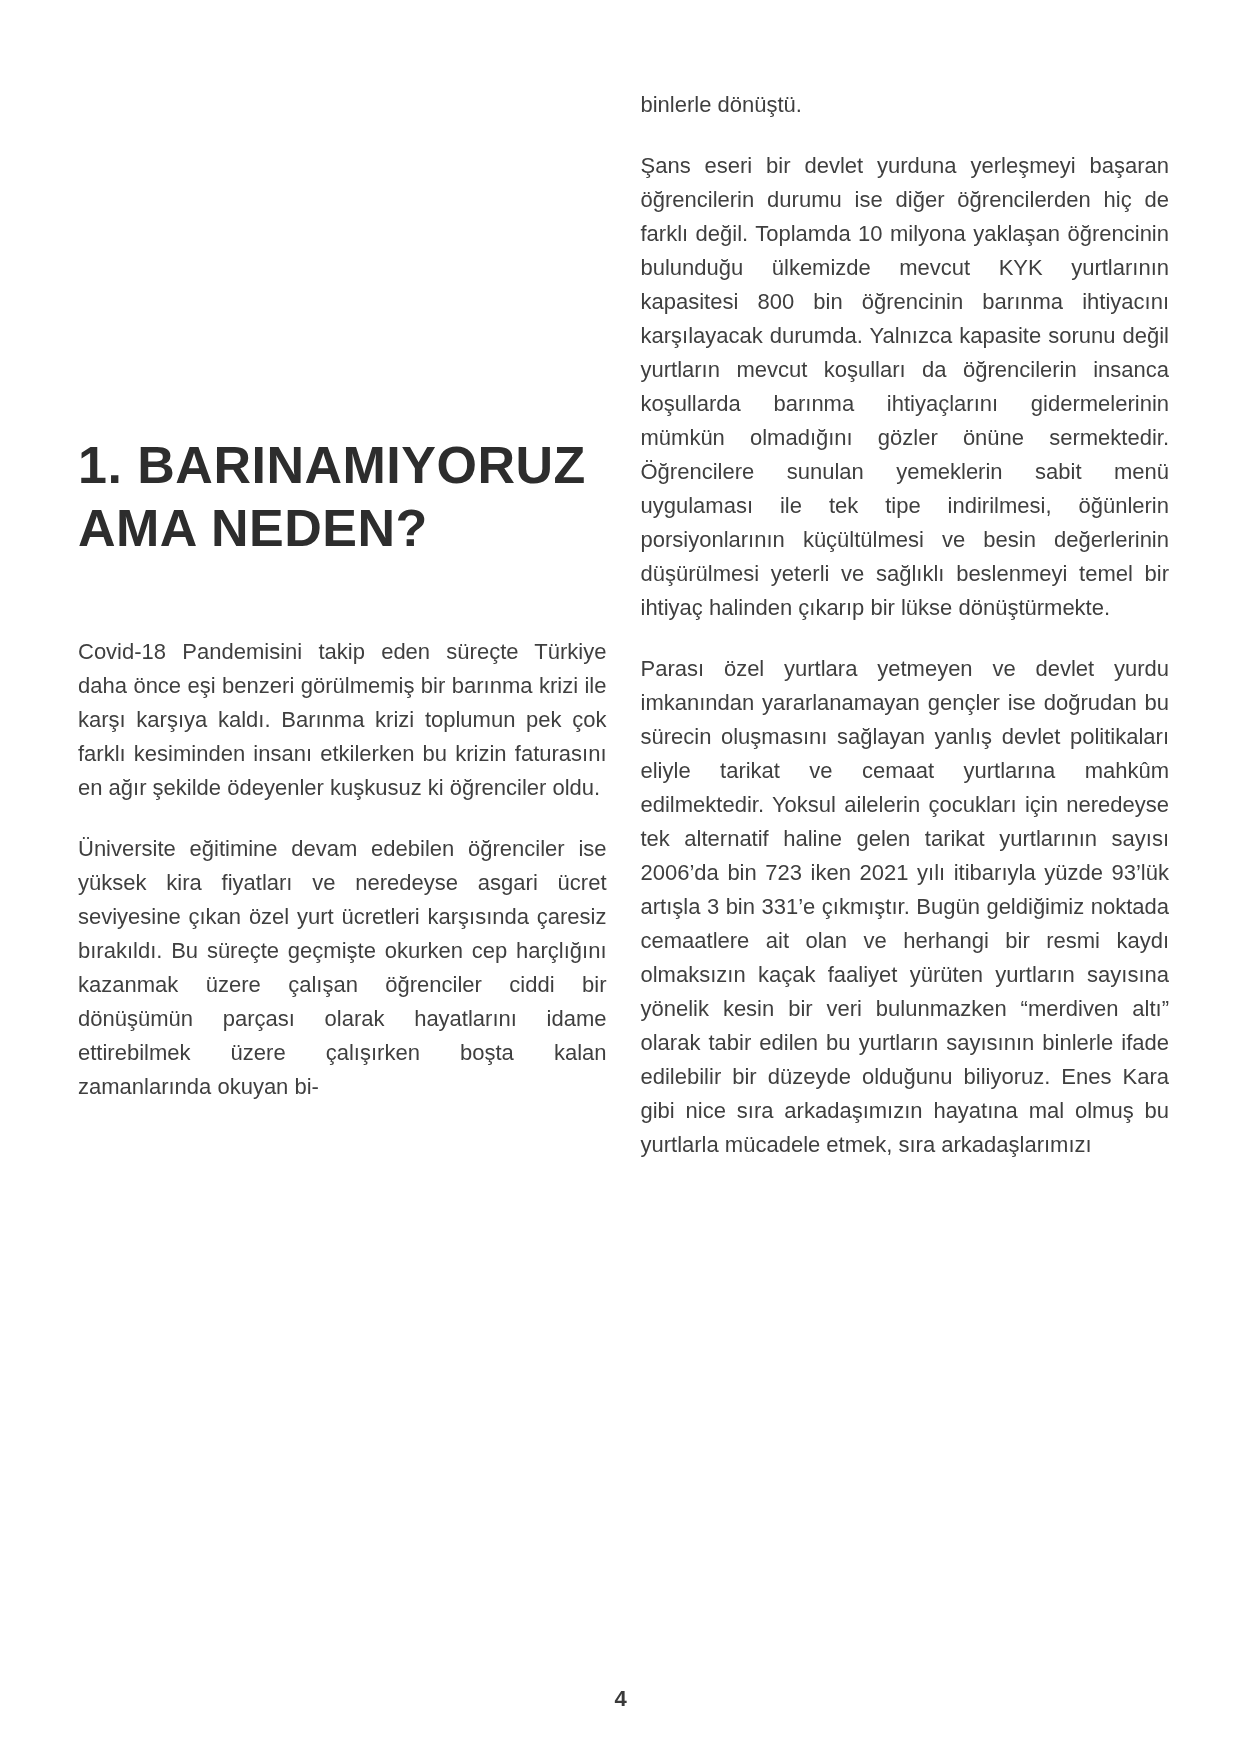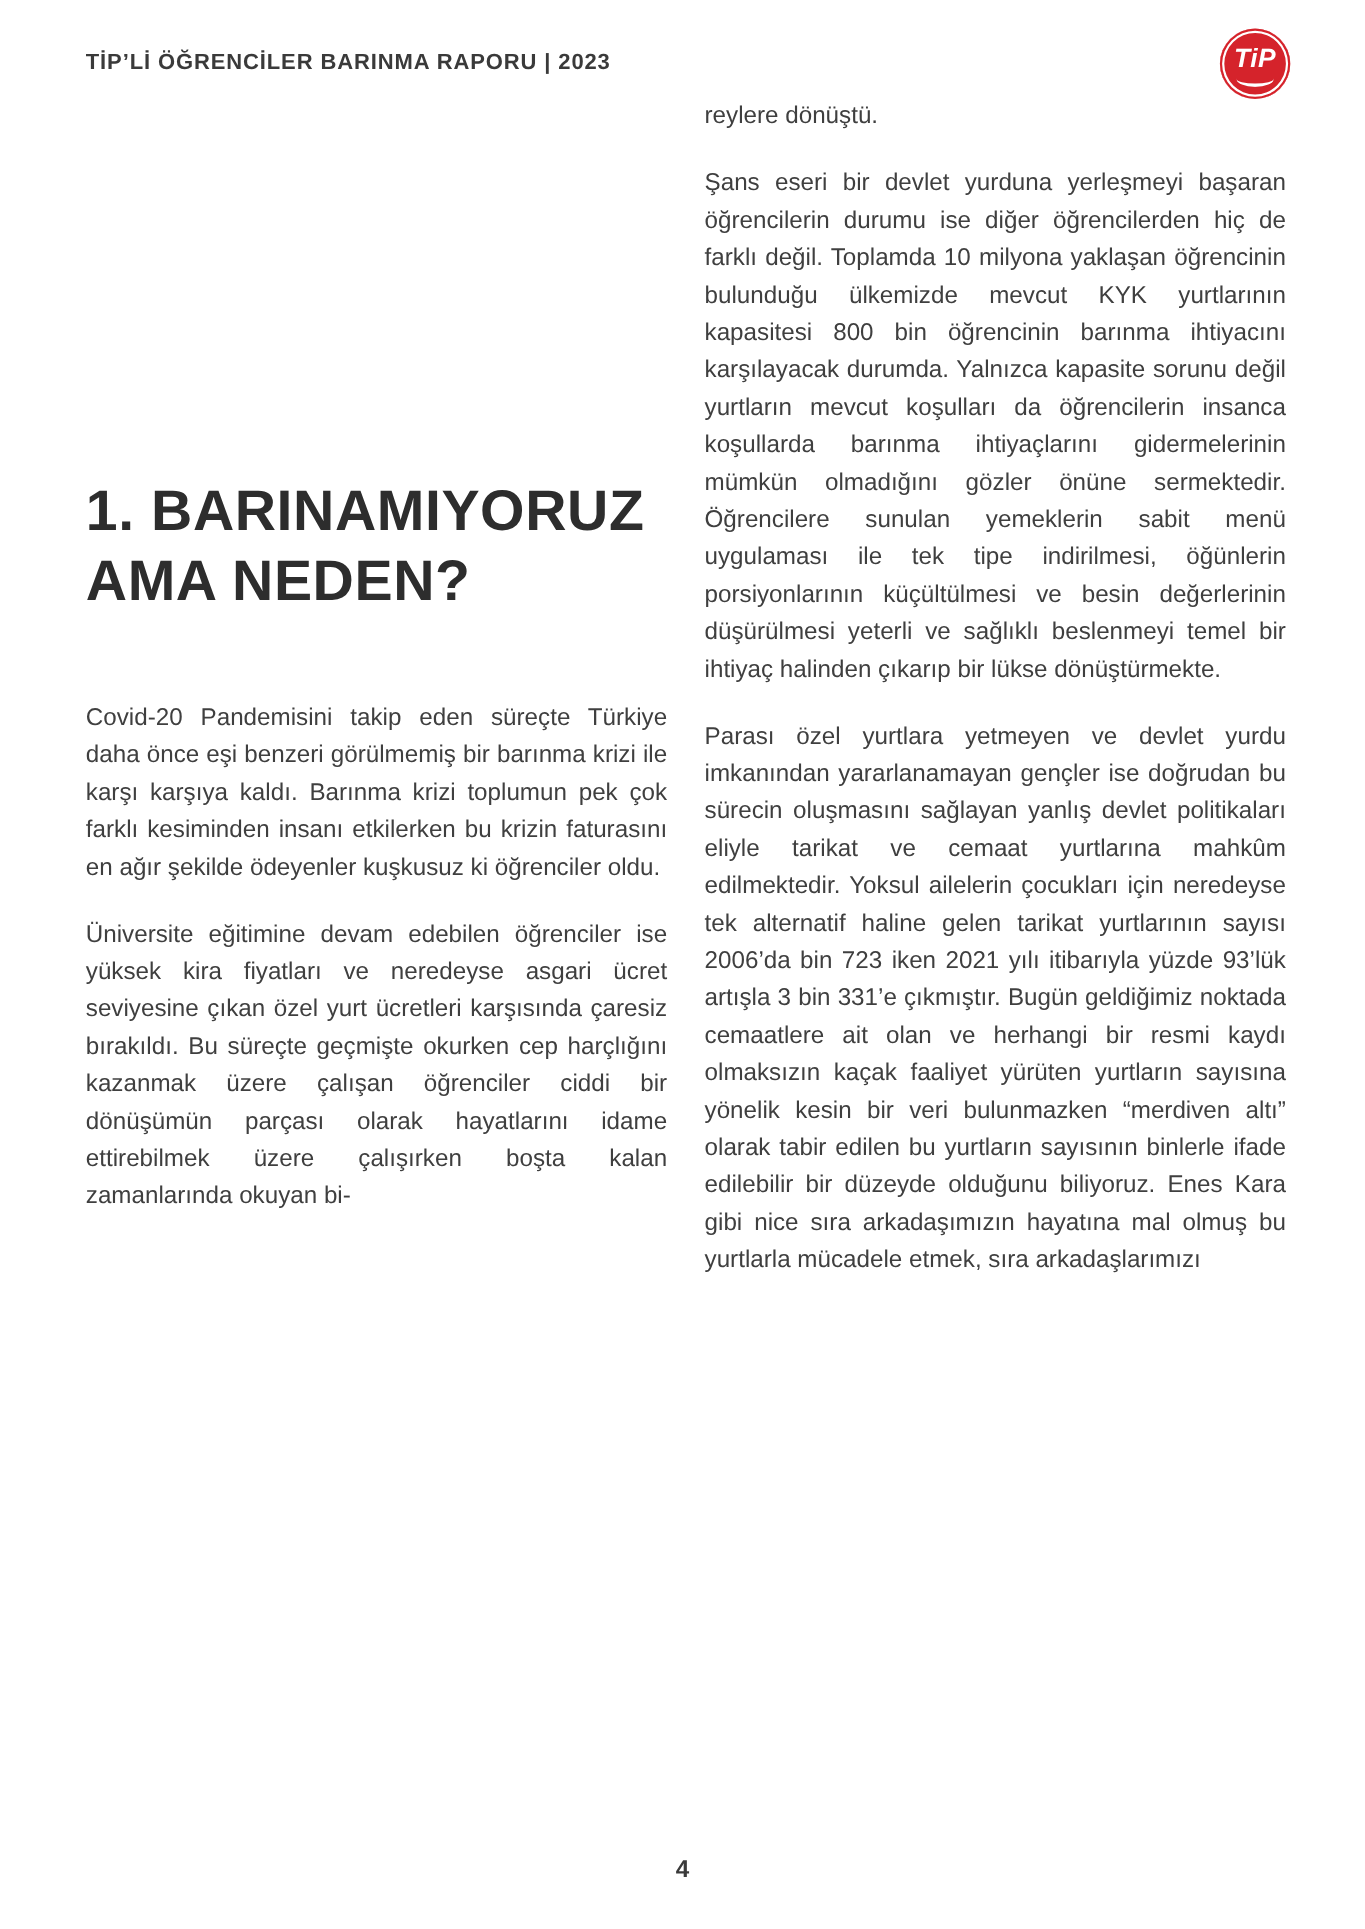--- a/index.html
+++ b/index.html
@@ -96,37 +96,31 @@
     font-size: 22px;
     font-weight: 700;
     color: #3a3a3a;
   }
 </style>
 </head>
 <body>
 
 <div class="page">
 
-  <header class="page-header">
-    <div class="header-title">TİP’Lİ ÖĞRENCİLER BARINMA RAPORU | 2023</div>
-    <div class="logo">
-      <span class="logo-text">TiP</span>
-    </div>
-  </header>
 
   <main class="columns">
 
     <section class="col col-left">
       <h1 class="section-heading">1. BARINAMIYORUZ AMA NEDEN?</h1>
-      <p class="body-para">Covid-20 Pandemisini takip eden süreçte Türkiye daha önce eşi benzeri görülmemiş bir barınma krizi ile karşı karşıya kaldı. Barınma krizi toplumun pek çok farklı kesiminden insanı etkilerken bu krizin faturasını en ağır şekilde ödeyenler kuşkusuz ki öğrenciler oldu.</p>
+      <p class="body-para">Covid-18 Pandemisini takip eden süreçte Türkiye daha önce eşi benzeri görülmemiş bir barınma krizi ile karşı karşıya kaldı. Barınma krizi toplumun pek çok farklı kesiminden insanı etkilerken bu krizin faturasını en ağır şekilde ödeyenler kuşkusuz ki öğrenciler oldu.</p>
       <p class="body-para">Üniversite eğitimine devam edebilen öğrenciler ise yüksek kira fiyatları ve neredeyse asgari ücret seviyesine çıkan özel yurt ücretleri karşısında çaresiz bırakıldı. Bu süreçte geçmişte okurken cep harçlığını kazanmak üzere çalışan öğrenciler ciddi bir dönüşümün parçası olarak hayatlarını idame ettirebilmek üzere çalışırken boşta kalan zamanlarında okuyan bi-</p>
     </section>
 
     <section class="col col-right">
-      <p class="body-para">reylere dönüştü.</p>
+      <p class="body-para">binlerle dönüştü.</p>
       <p class="body-para">Şans eseri bir devlet yurduna yerleşmeyi başaran öğrencilerin durumu ise diğer öğrencilerden hiç de farklı değil. Toplamda 10 milyona yaklaşan öğrencinin bulunduğu ülkemizde mevcut KYK yurtlarının kapasitesi 800 bin öğrencinin barınma ihtiyacını karşılayacak durumda. Yalnızca kapasite sorunu değil yurtların mevcut koşulları da öğrencilerin insanca koşullarda barınma ihtiyaçlarını gidermelerinin mümkün olmadığını gözler önüne sermektedir. Öğrencilere sunulan yemeklerin sabit menü uygulaması ile tek tipe indirilmesi, öğünlerin porsiyonlarının küçültülmesi ve besin değerlerinin düşürülmesi yeterli ve sağlıklı beslenmeyi temel bir ihtiyaç halinden çıkarıp bir lükse dönüştürmekte.</p>
       <p class="body-para">Parası özel yurtlara yetmeyen ve devlet yurdu imkanından yararlanamayan gençler ise doğrudan bu sürecin oluşmasını sağlayan yanlış devlet politikaları eliyle tarikat ve cemaat yurtlarına mahkûm edilmektedir. Yoksul ailelerin çocukları için neredeyse tek alternatif haline gelen tarikat yurtlarının sayısı 2006’da bin 723 iken 2021 yılı itibarıyla yüzde 93’lük artışla 3 bin 331’e çıkmıştır. Bugün geldiğimiz noktada cemaatlere ait olan ve herhangi bir resmi kaydı olmaksızın kaçak faaliyet yürüten yurtların sayısına yönelik kesin bir veri bulunmazken “merdiven altı” olarak tabir edilen bu yurtların sayısının binlerle ifade edilebilir bir düzeyde olduğunu biliyoruz. Enes Kara gibi nice sıra arkadaşımızın hayatına mal olmuş bu yurtlarla mücadele etmek, sıra arkadaşlarımızı</p>
     </section>
 
   </main>
 
   <footer class="page-footer">
     <span class="page-number">4</span>
   </footer>
 

